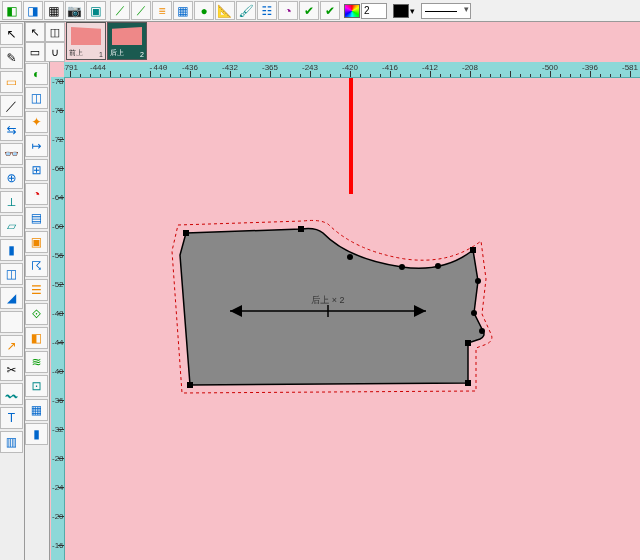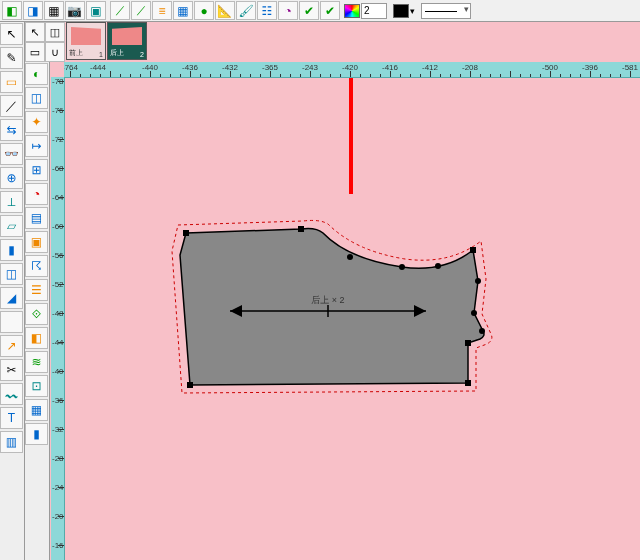--- a/index.html
+++ b/index.html
@@ -347,31 +347,31 @@
   <div class="lbtn c-green">⟐</div>
   <div class="lbtn c-orange">◧</div>
   <div class="lbtn c-green">≋</div>
   <div class="lbtn c-teal">⊡</div>
   <div class="lbtn c-blue">▦</div>
   <div class="lbtn c-blue">▮</div>
 </div>
 
 <div class="ruler-h">
   <div class="ticks" id="hticks">
-      <div class="tlabel" style="left: 6px;">-764</div>
+      <div class="tlabel" style="left: 6px;">-791</div>
       <div class="tline" style="left: 6px;"></div>
       <div class="tline min" style="left: 16px;"></div>
       <div class="tline min" style="left: 26px;"></div>
       <div class="tline min" style="left: 36px;"></div>
       <div class="tlabel" style="left: 34px;">-444</div>
       <div class="tline" style="left: 46px;"></div>
       <div class="tline min" style="left: 56px;"></div>
       <div class="tline min" style="left: 66px;"></div>
       <div class="tline min" style="left: 76px;"></div>
-      <div class="tlabel" style="left: 86px;">-440</div>
+      <div class="tlabel" style="left: 94px; font-family: Liberation Mono, monospace;">-440</div>
       <div class="tline" style="left: 86px;"></div>
       <div class="tline min" style="left: 96px;"></div>
       <div class="tline min" style="left: 106px;"></div>
       <div class="tline min" style="left: 116px;"></div>
       <div class="tlabel" style="left: 126px;">-436</div>
       <div class="tline" style="left: 126px;"></div>
       <div class="tline min" style="left: 136px;"></div>
       <div class="tline min" style="left: 146px;"></div>
       <div class="tline min" style="left: 156px;"></div>
       <div class="tlabel" style="left: 166px;">-432</div>

